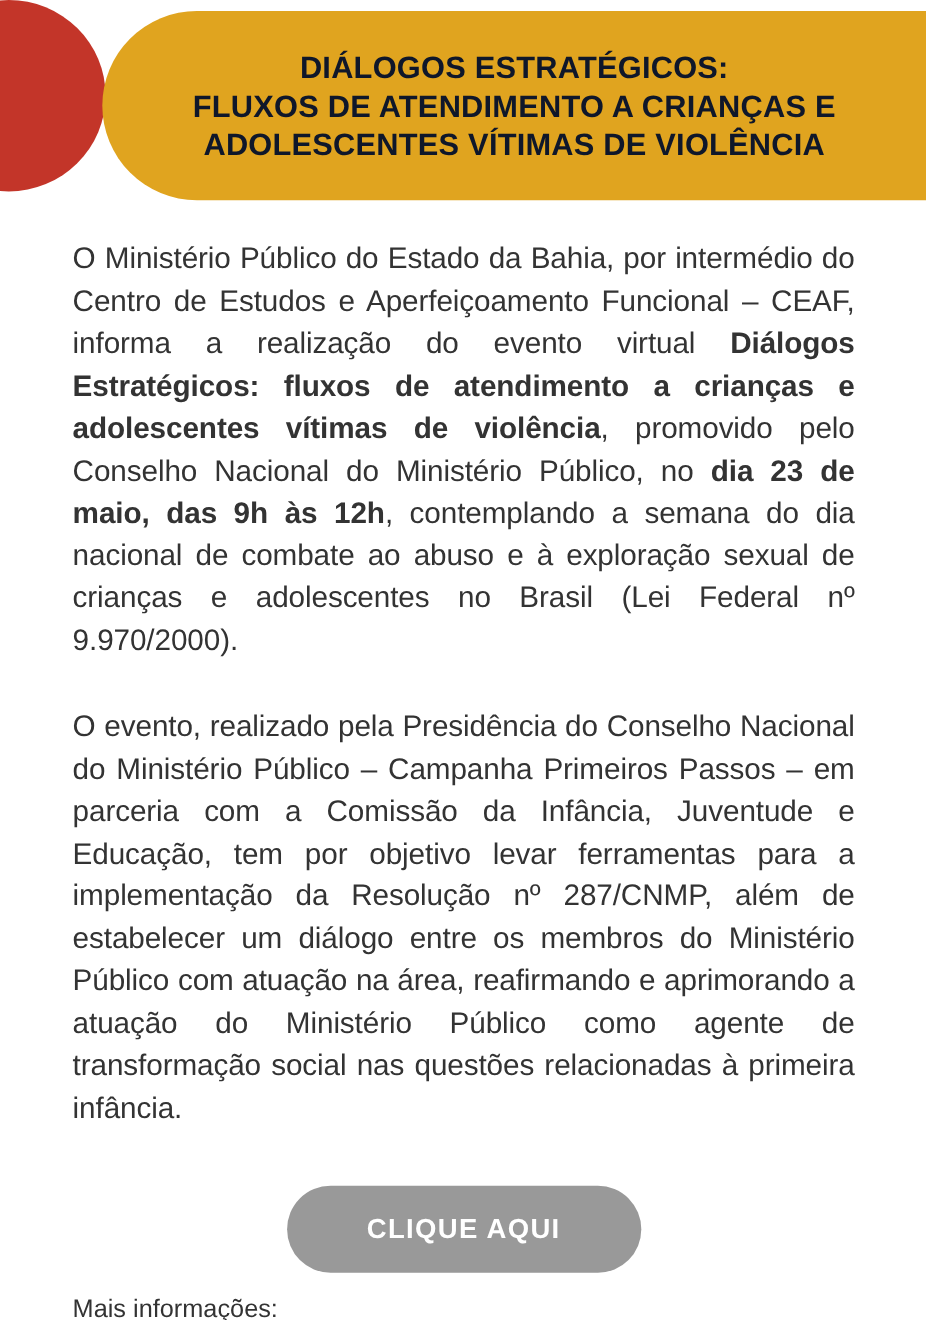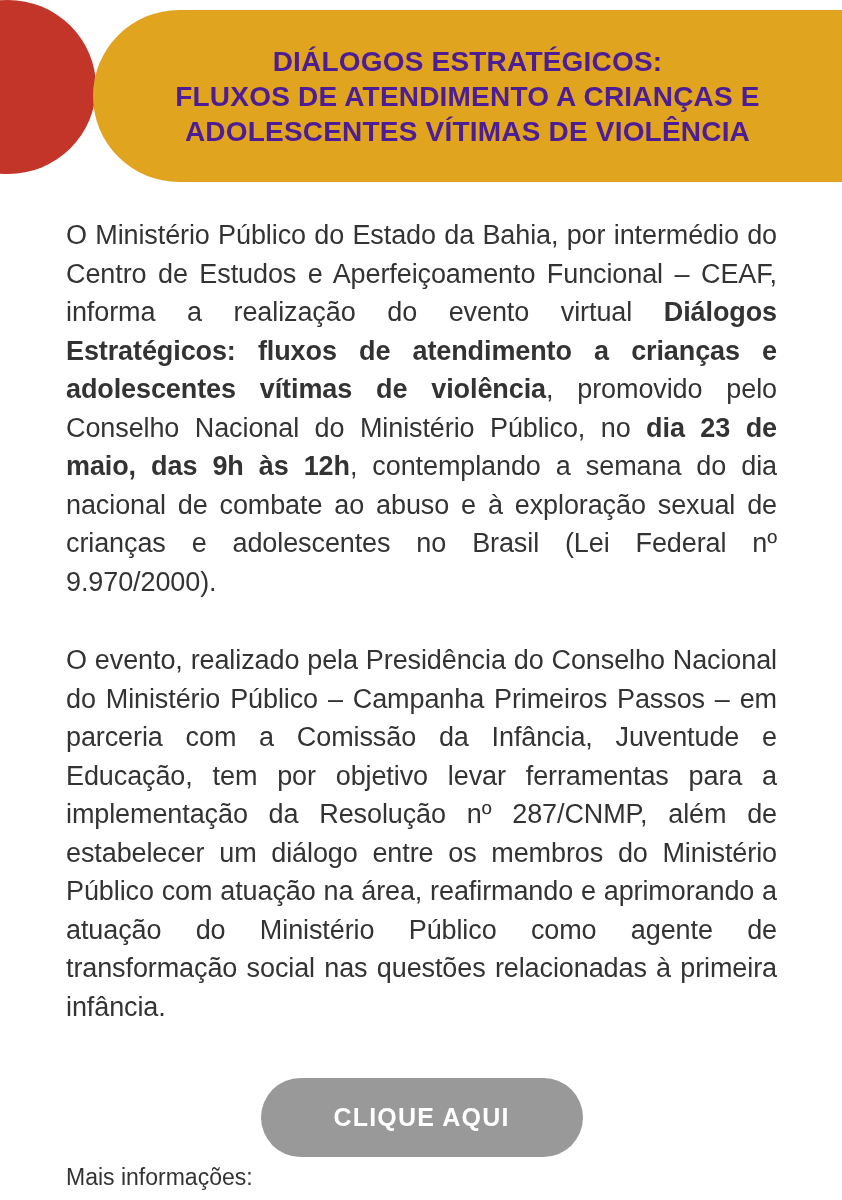--- a/index.html
+++ b/index.html
@@ -28,21 +28,21 @@
     height: 172px;
     background: #E0A41F;
     border-radius: 86px 0 0 86px;
     display: flex;
     align-items: center;
     justify-content: center;
   }
   .title {
     margin: 0;
     padding: 0 10px;
-    color: #4c1d95;
+    color: #0f172a;
     font-size: 28px;
     line-height: 35px;
     font-weight: 700;
     text-align: center;
     letter-spacing: 0.2px;
   }
   .content {
     position: absolute;
     left: 66px;
     top: 216px;
@@ -56,21 +56,21 @@
     text-align: justify;
     letter-spacing: -0.1px;
   }
   .para .bold { font-weight: 700; }
   .cta {
     display: flex;
     align-items: center;
     justify-content: center;
     width: 322px;
     height: 79px;
-    margin: 52px auto 4px auto;
+    margin: 52px auto 16px auto;
     background: #999999;
     border-radius: 40px;
     color: #ffffff;
     font-size: 25px;
     font-weight: 700;
     letter-spacing: 1.2px;
     text-decoration: none;
     cursor: pointer;
   }
   .footer {

